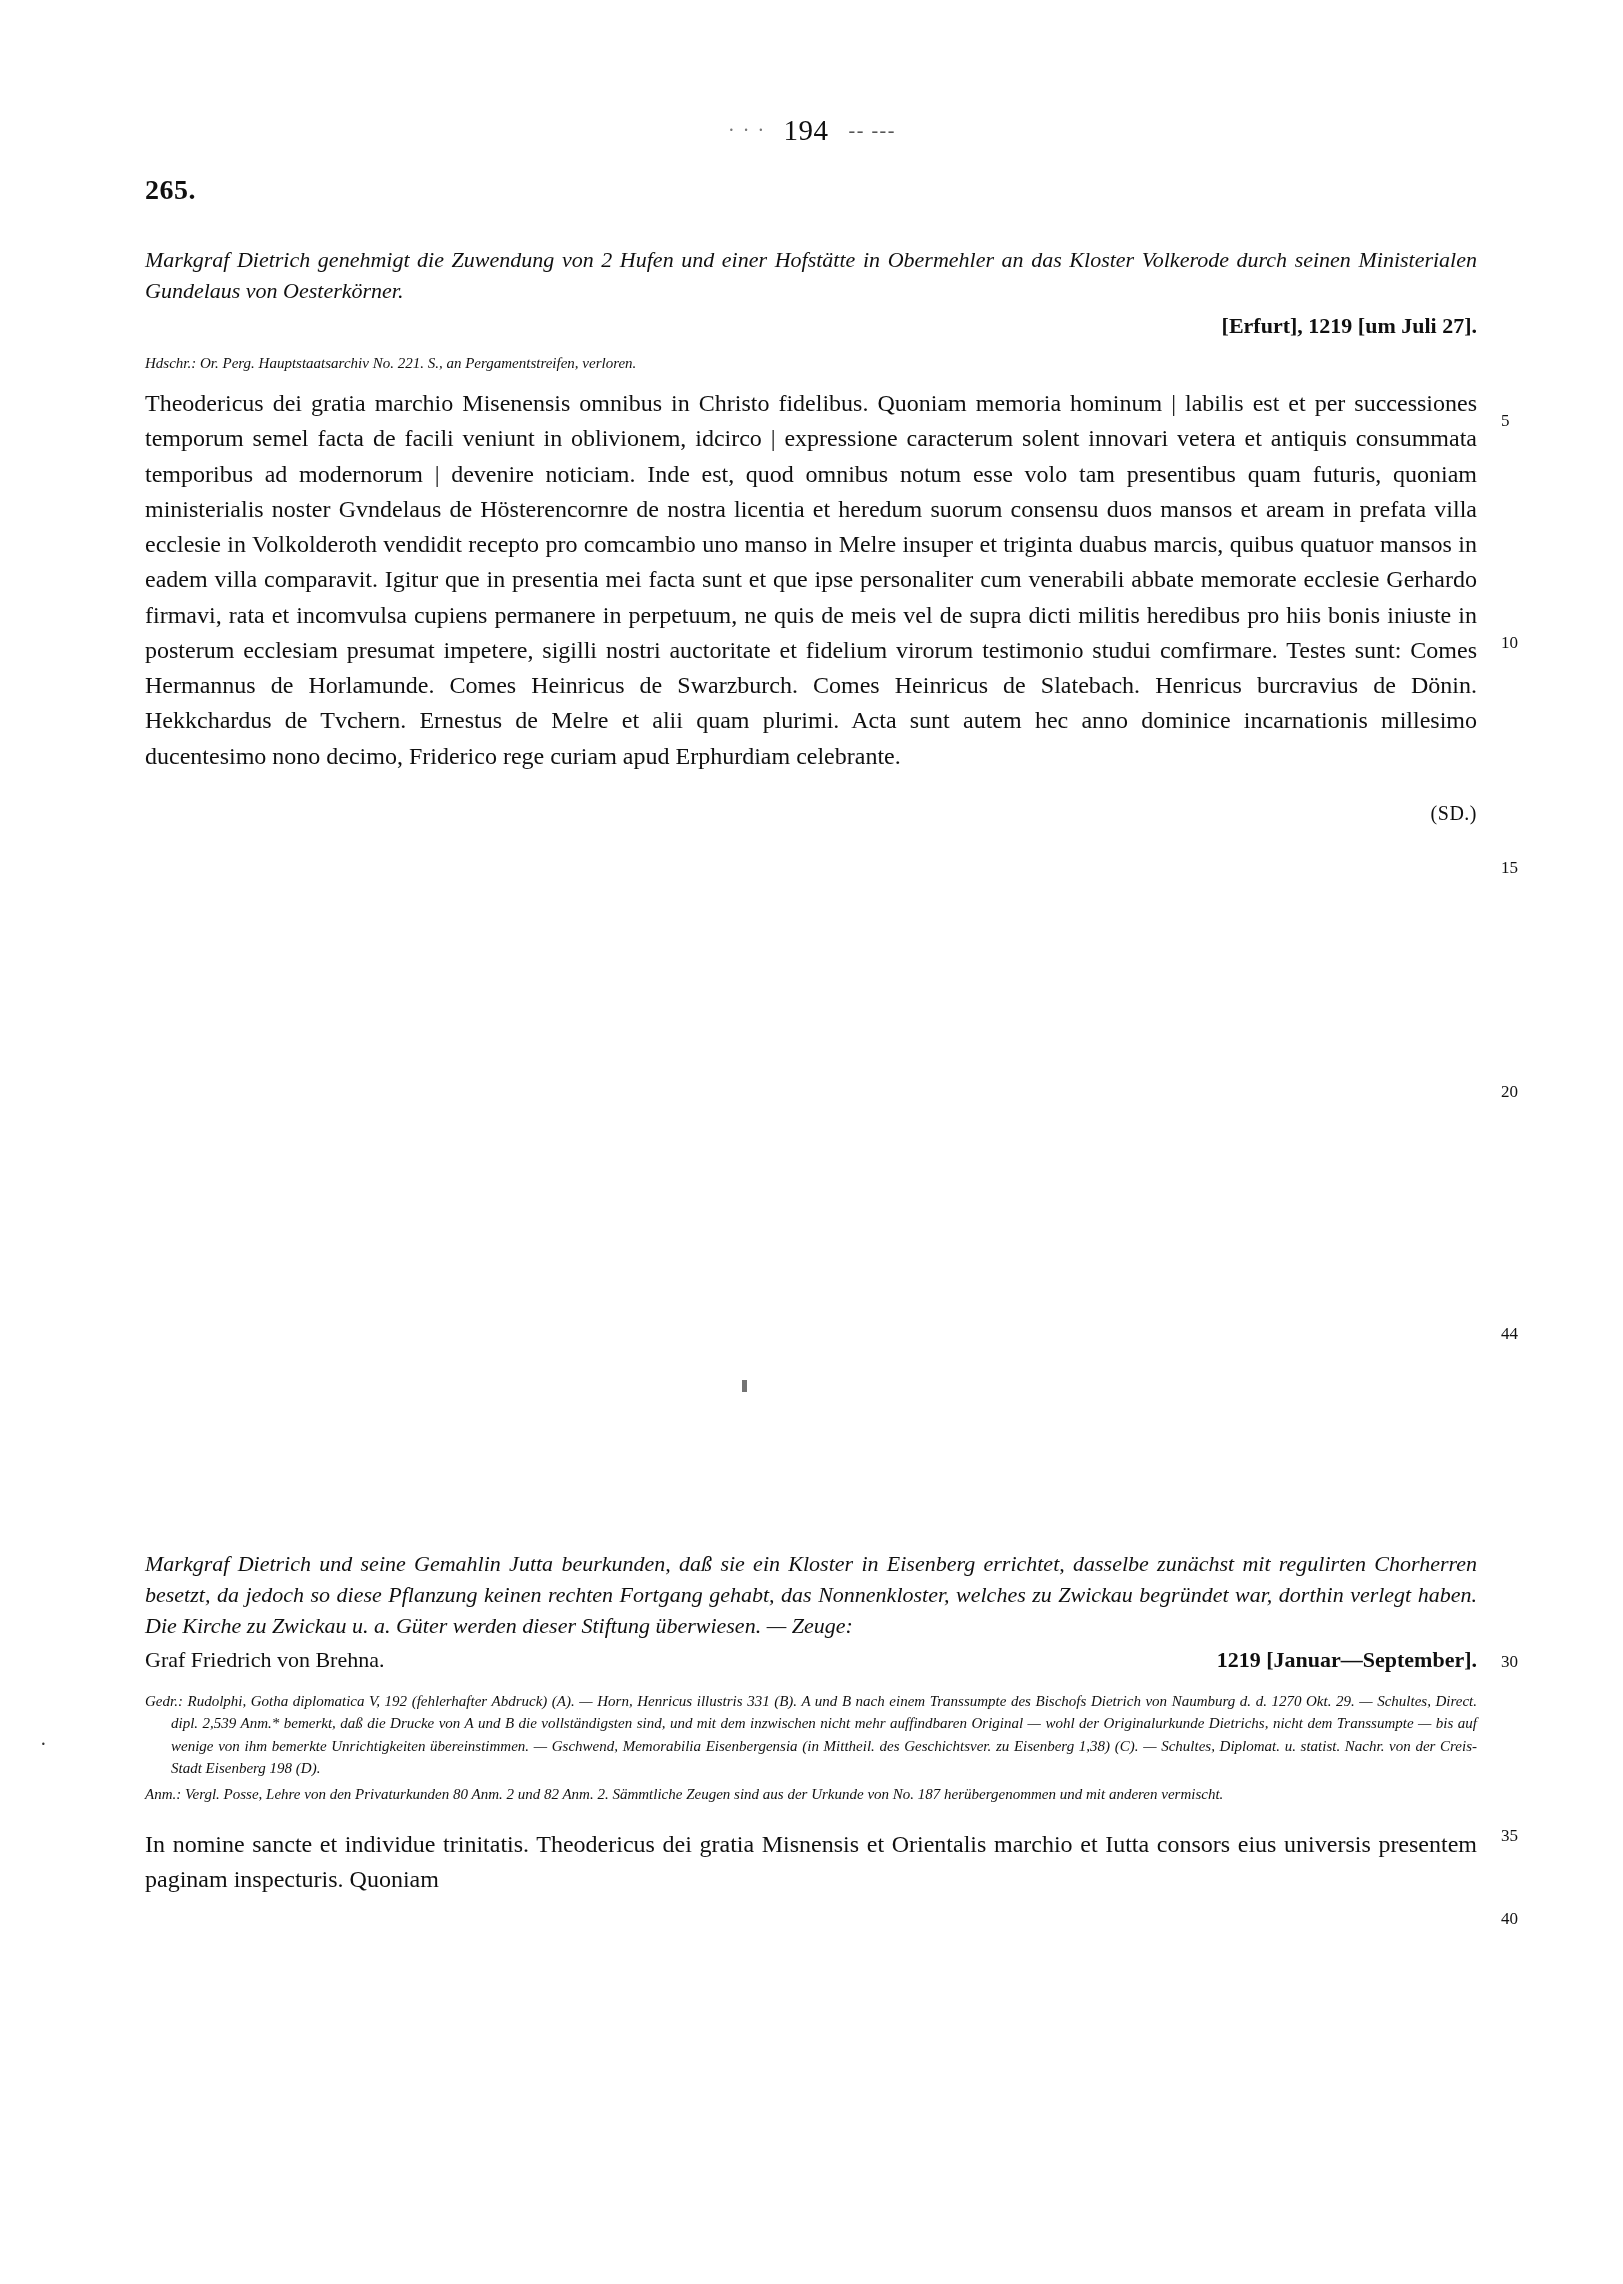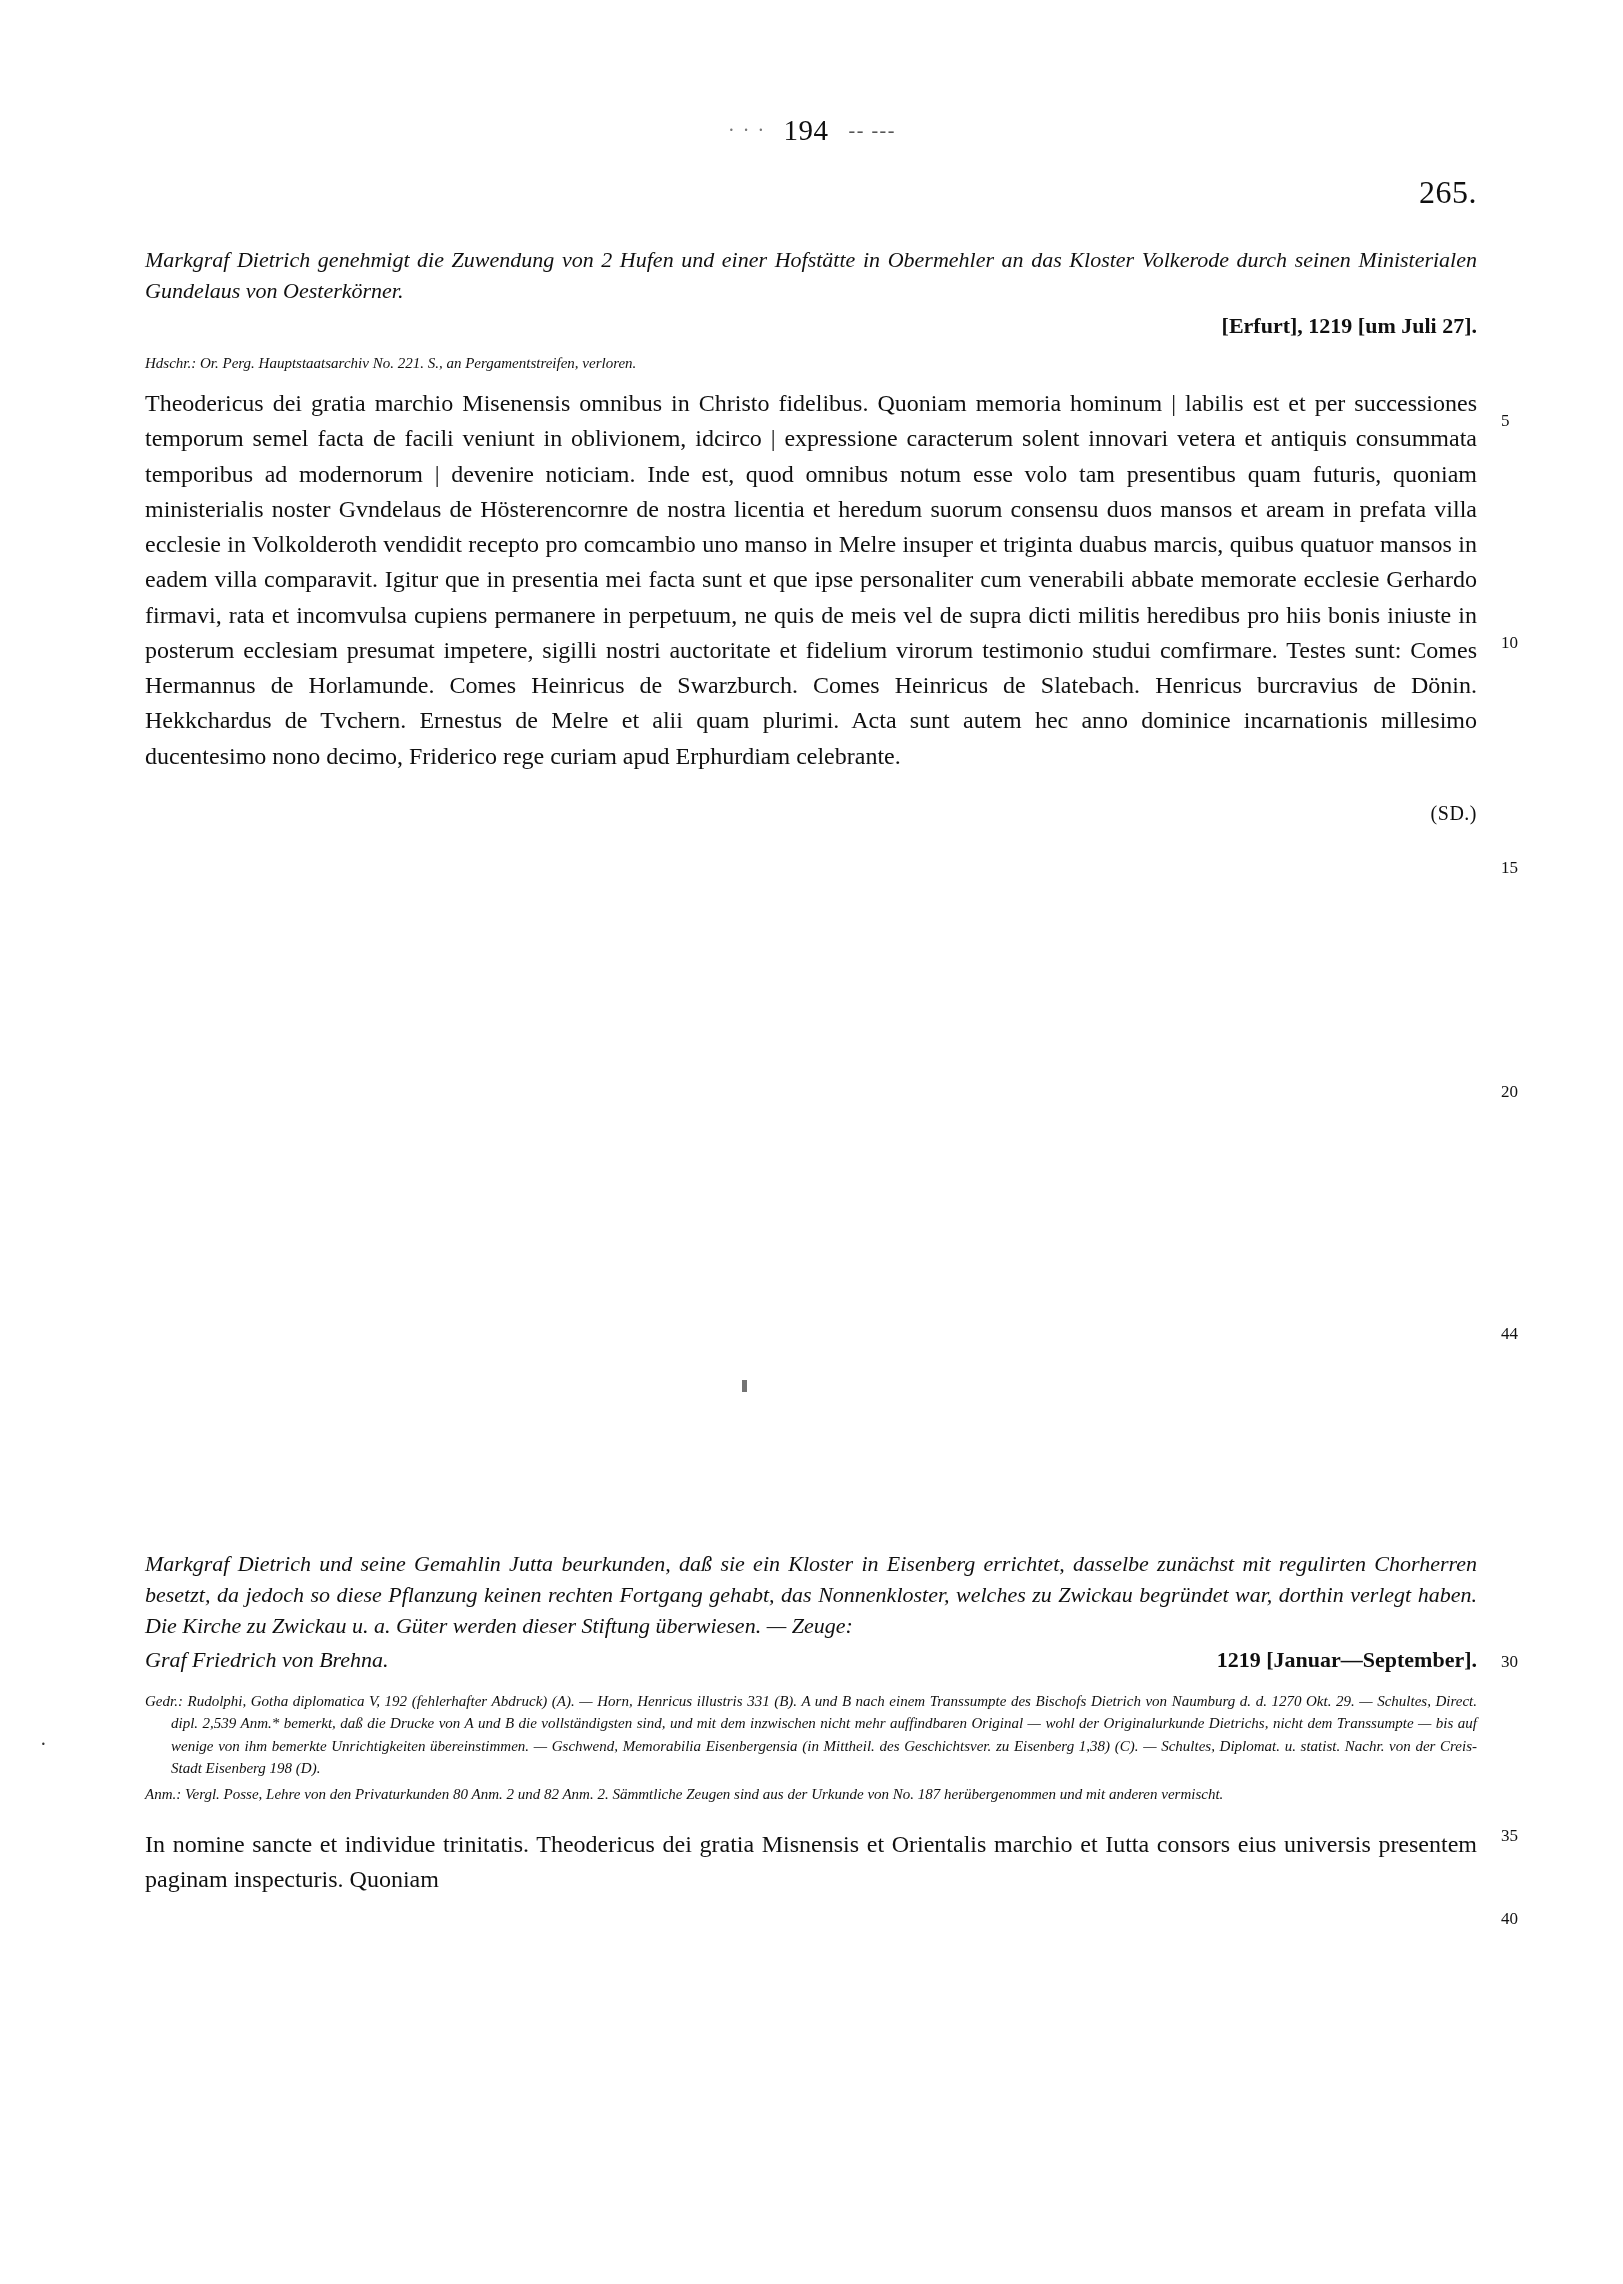--- a/index.html
+++ b/index.html
@@ -48,23 +48,23 @@
   }
 
   
   .col {
     position: absolute;
     left: 145px;
     width: 1332px;
   }
 
   .doc-number {
-    text-align: right;
-    font-size: 32px;
-    font-weight: normal;
+    text-align: left;
+    font-size: 28px;
+    font-weight: bold;
     letter-spacing: 0.5px;
   }
 
   .regest {
     font-style: italic;
     font-size: 22px;
     line-height: 1.42;
     text-align: justify;
     margin-top: 17px;
   }
@@ -76,21 +76,20 @@
     font-style: normal;
     margin-top: 7px;
   }
   .dateline-row {
     display: flex;
     justify-content: space-between;
     align-items: baseline;
     margin-top: 5px;
   }
   .dateline-row .left {
-    font-style: italic;
     font-size: 22px;
   }
   .dateline-row .right {
     font-weight: bold;
     font-size: 22px;
   }
 
   .apparatus {
     font-size: 15px;
     line-height: 1.5;

